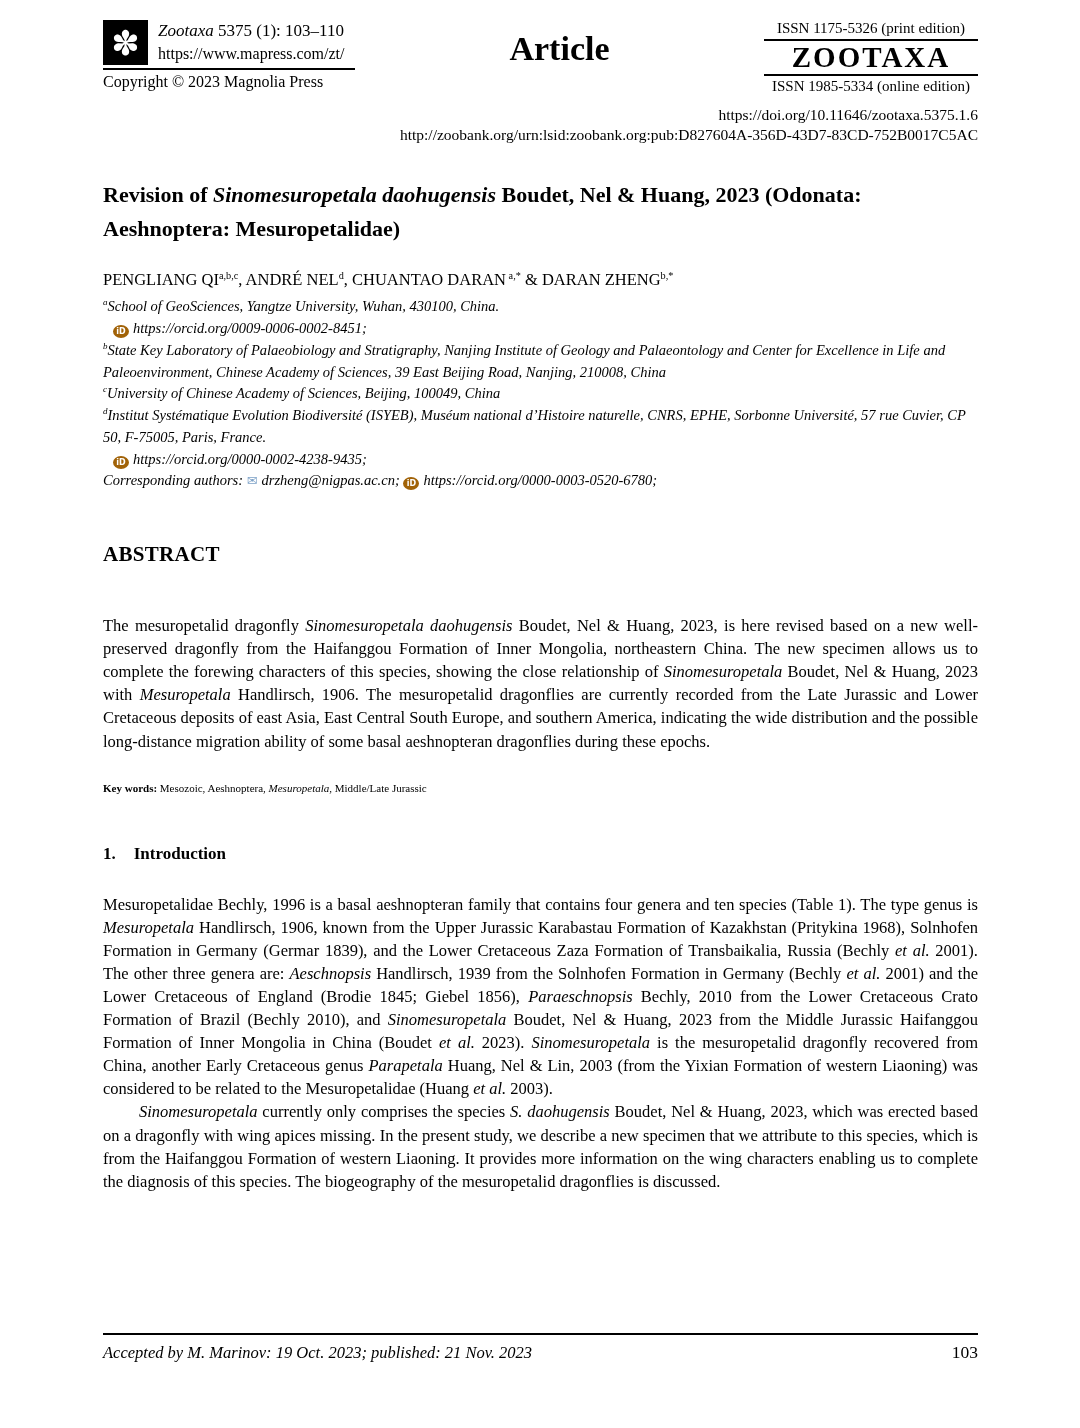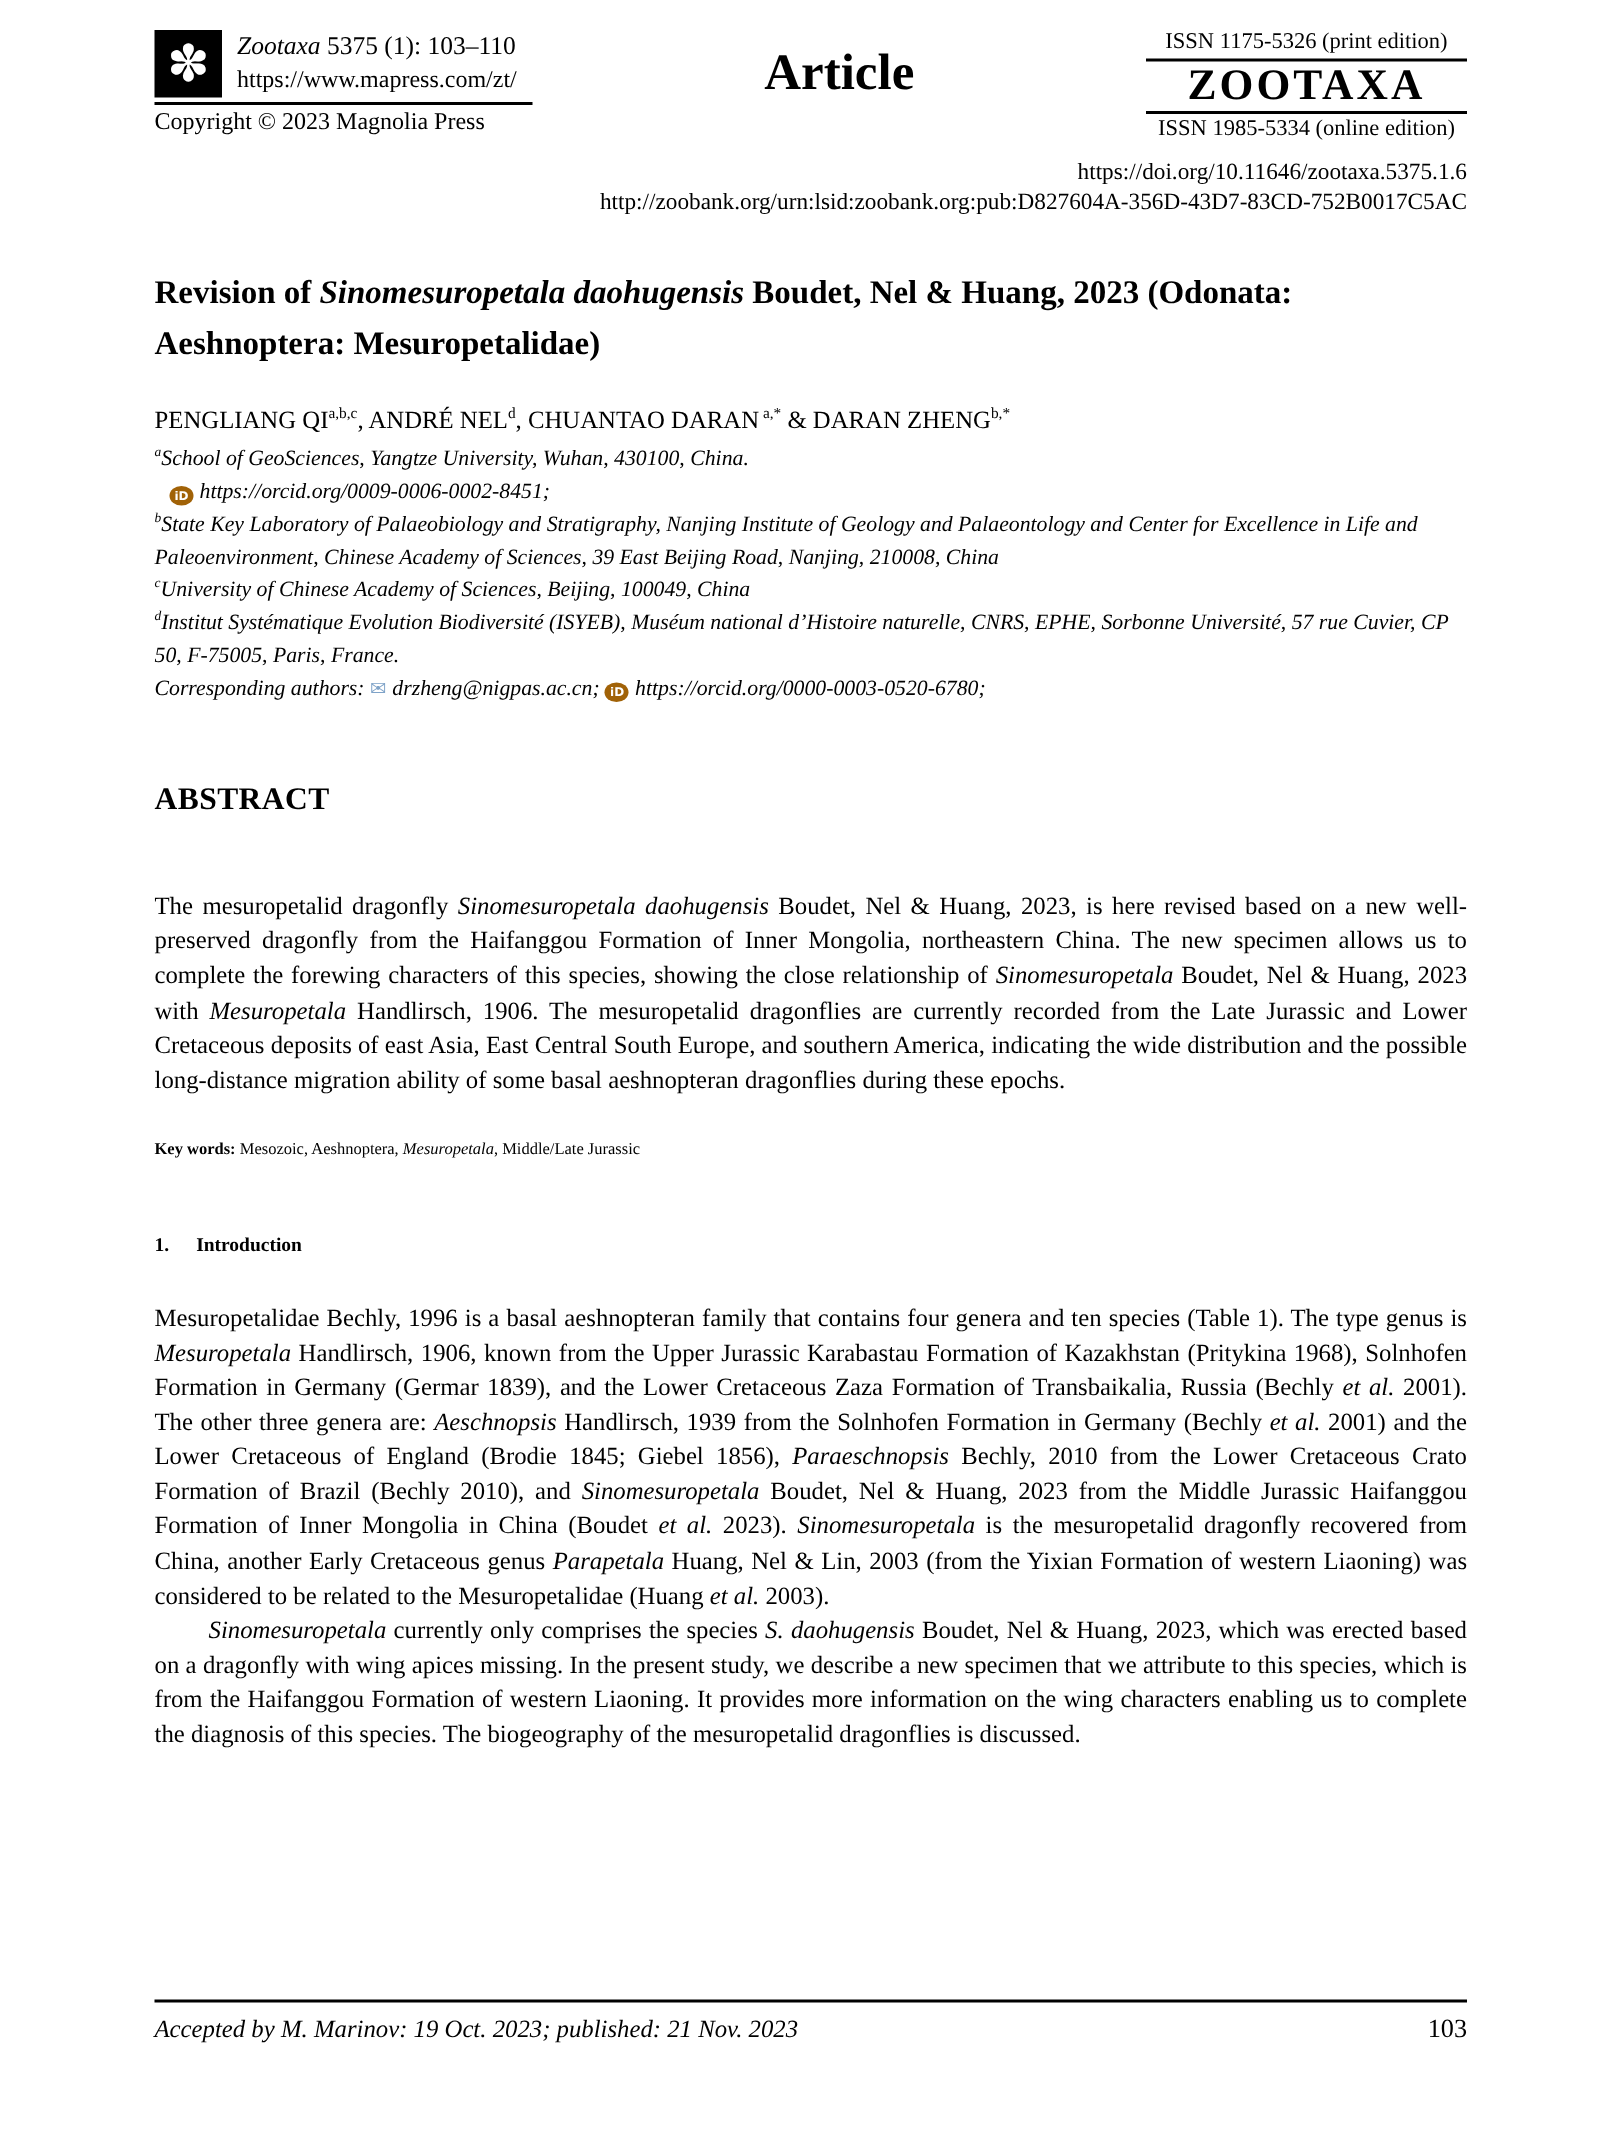--- a/index.html
+++ b/index.html
@@ -53,21 +53,21 @@
   }
   .icon.mail {
     color:#7FA3C8; font-family:"DejaVu Sans", sans-serif; font-size:13px;
     margin-right:4px;
   }
 
   
   .abs-heading { margin-top:50px; font-weight:bold; font-size:21px; letter-spacing:0.3px; }
   .body-text { margin-top:47px; font-size:16.5px; line-height:1.4; text-align:justify; }
   .keywords { margin-top:29px; font-size:11px; }
-  .sec-heading { margin-top:50px; font-weight:bold; font-size:13px; }
+  .sec-heading { margin-top:50px; font-weight:bold; font-size:17px; }
   .sec-heading .num { margin-right:18px; }
   .para { font-size:16.5px; line-height:1.4; text-align:justify; }
   .para.first { margin-top:29px; }
   .para.indented { text-indent:36px; }
 
   
   .footer {
     position:absolute; left:103px; right:102px; top:1333px;
     border-top:2.5px solid #000; padding-top:7px;
     display:flex; justify-content:space-between; align-items:baseline;
@@ -112,20 +112,21 @@
   <h1 class="paper-title"><span>Revision of </span><span class="i">Sinomesuropetala daohugensis</span><span> Boudet, Nel &amp; Huang, 2023 (Odonata: Aeshnoptera: Mesuropetalidae)</span></h1>
 
   <div class="authors"><span>PENGLIANG QI</span><span class="sup">a,b,c</span><span>, ANDRÉ NEL</span><span class="sup">d</span><span>, CHUANTAO DARAN</span><span class="sup"> a,*</span><span> &amp; DARAN ZHENG</span><span class="sup">b,*</span></div>
 
   <div class="affiliations">
     <div class="aff-line"><span class="sup">a</span><span>School of GeoSciences, Yangtze University, Wuhan, 430100, China.</span></div>
     <div class="aff-line indent"><span class="icon orcid">iD</span><span>https://orcid.org/0009-0006-0002-8451;</span></div>
     <div class="aff-line"><span class="sup">b</span><span>State Key Laboratory of Palaeobiology and Stratigraphy, Nanjing Institute of Geology and Palaeontology and Center for Excellence in Life and Paleoenvironment, Chinese Academy of Sciences, 39 East Beijing Road, Nanjing, 210008, China</span></div>
     <div class="aff-line"><span class="sup">c</span><span>University of Chinese Academy of Sciences, Beijing, 100049, China</span></div>
     <div class="aff-line"><span class="sup">d</span><span>Institut Systématique Evolution Biodiversité (ISYEB), Muséum national d’Histoire naturelle, CNRS, EPHE, Sorbonne Université, 57 rue Cuvier, CP 50, F-75005, Paris, France.</span></div>
+    <div class="aff-line indent"><span class="icon orcid">iD</span><span>https://orcid.org/0000-0002-4238-9435;</span></div>
     <div class="aff-line"><span>Corresponding authors: </span><span class="icon mail">✉</span><span>drzheng@nigpas.ac.cn; </span><span class="icon orcid">iD</span><span>https://orcid.org/0000-0003-0520-6780;</span></div>
   </div>
 
   <div class="abs-heading">ABSTRACT</div>
 
   <p class="body-text"><span>The mesuropetalid dragonfly </span><span class="i">Sinomesuropetala daohugensis</span><span> Boudet, Nel &amp; Huang, 2023, is here revised based on a new well-preserved dragonfly from the Haifanggou Formation of Inner Mongolia, northeastern China. The new specimen allows us to complete the forewing characters of this species, showing the close relationship of </span><span class="i">Sinomesuropetala</span><span> Boudet, Nel &amp; Huang, 2023 with </span><span class="i">Mesuropetala</span><span> Handlirsch, 1906. The mesuropetalid dragonflies are currently recorded from the Late Jurassic and Lower Cretaceous deposits of east Asia, East Central South Europe, and southern America, indicating the wide distribution and the possible long-distance migration ability of some basal aeshnopteran dragonflies during these epochs.</span></p>
 
   <p class="keywords"><span class="b">Key words: </span><span>Mesozoic, Aeshnoptera, </span><span class="i">Mesuropetala</span><span>, Middle/Late Jurassic</span></p>
 
   <div class="sec-heading">

